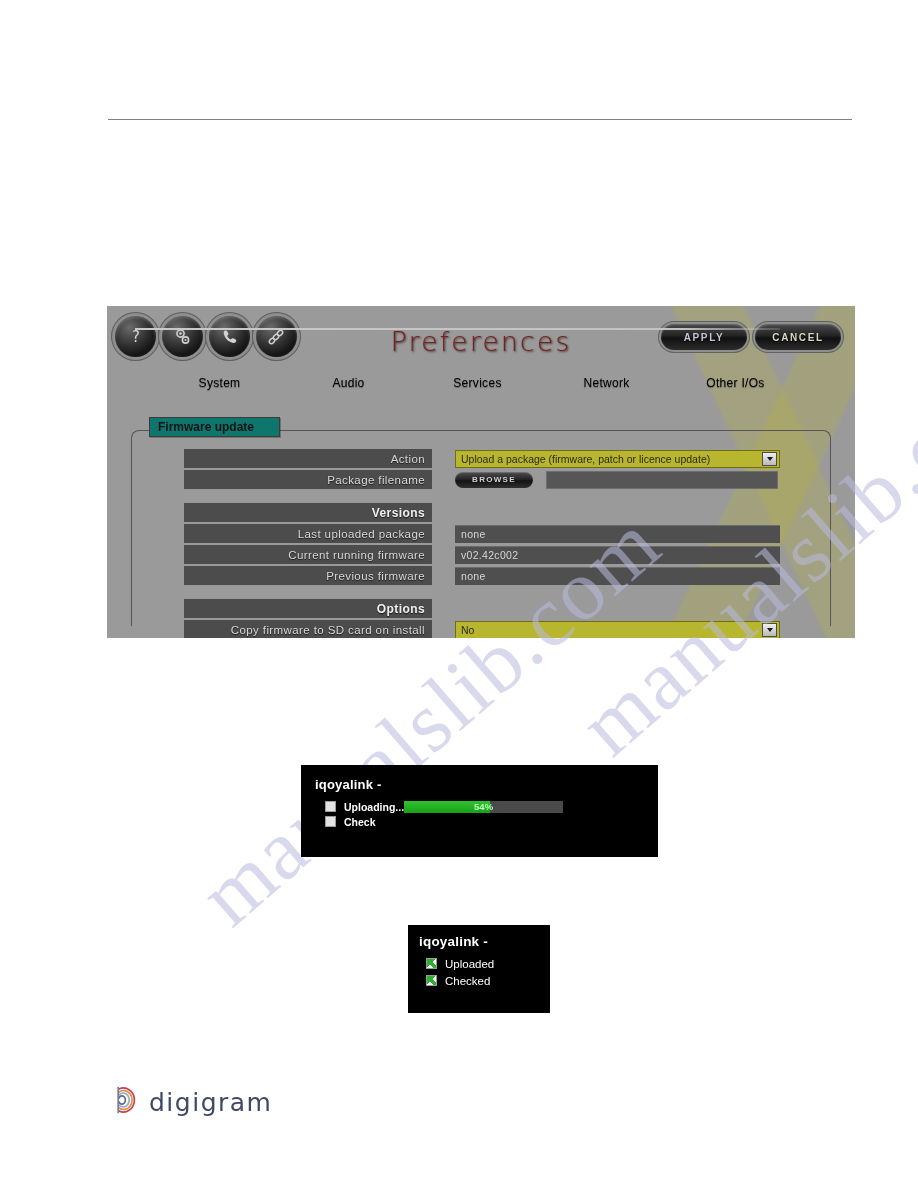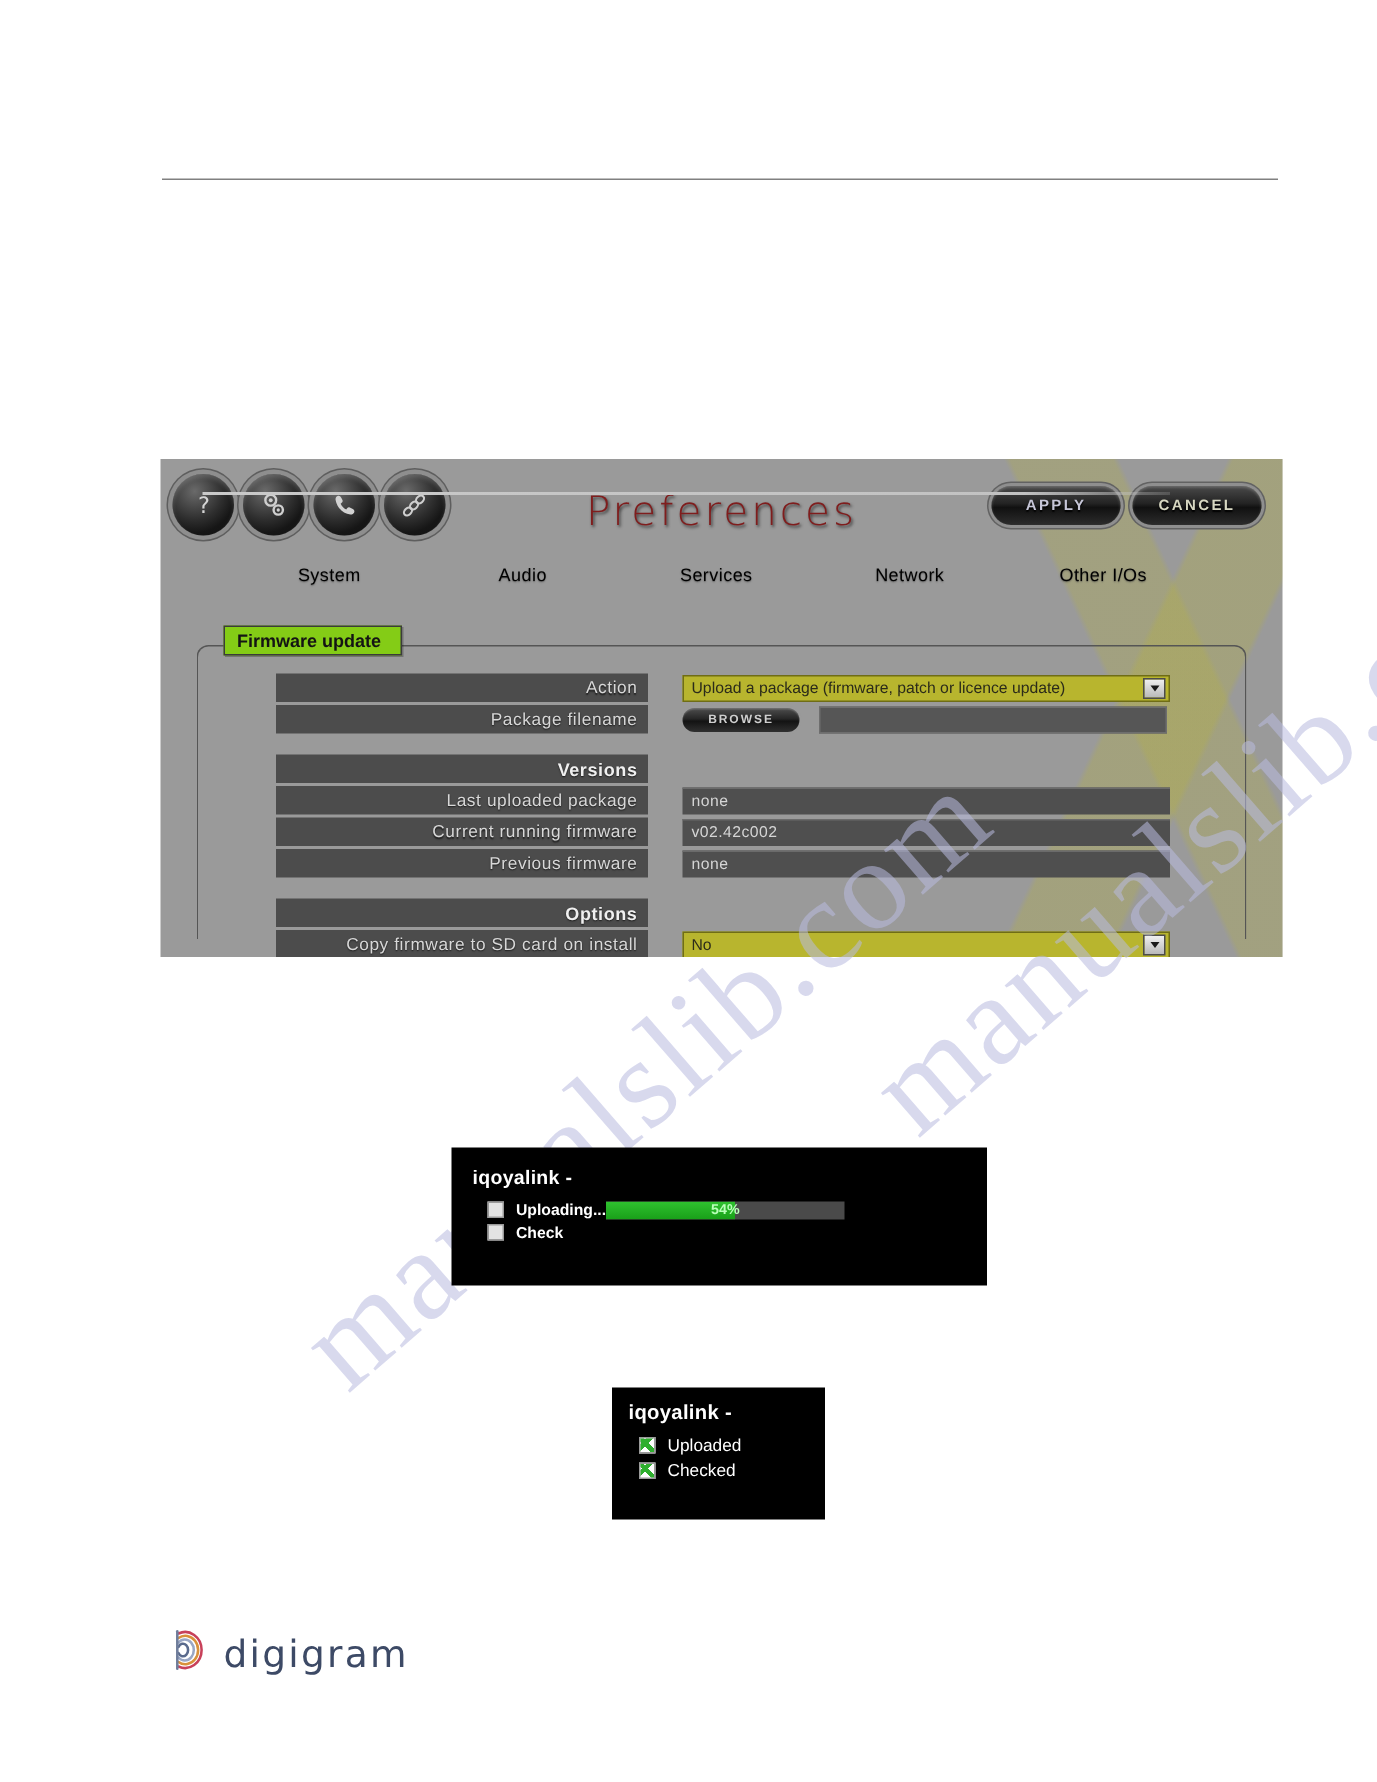--- a/index.html
+++ b/index.html
@@ -179,23 +179,23 @@
     height: 196px;
     border: 1px solid #555;
     border-radius: 8px 8px 0 0;
     border-bottom: none;
     box-sizing: border-box;
   }
   .group-legend {
     position: absolute;
     left: 17px;
     top: -14px;
-    background: #84cc16;
+    background: #0f766e;
     border: 1px solid #3b3b3b;
-    padding: 3px 13px 3px 8px;
+    padding: 3px 25px 3px 8px;
     font-size: 12px;
     font-weight: bold;
     color: #141414;
     line-height: 1;
     box-shadow: 1px 1px 0 rgba(0,0,0,0.25);
   }
 
   
   .form-area {
     position: absolute;

